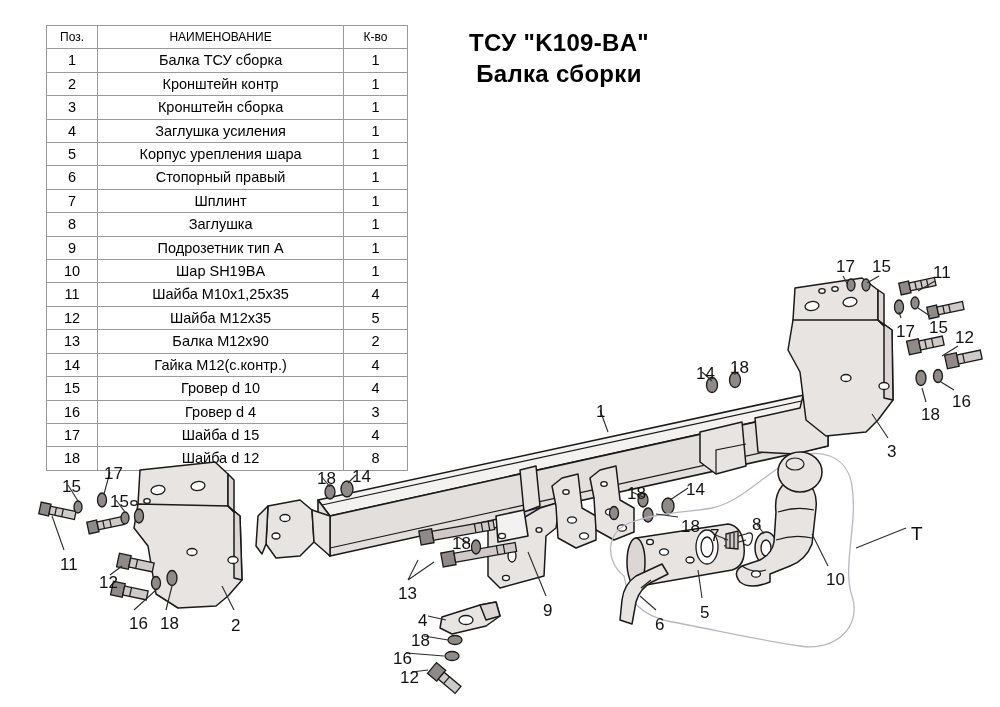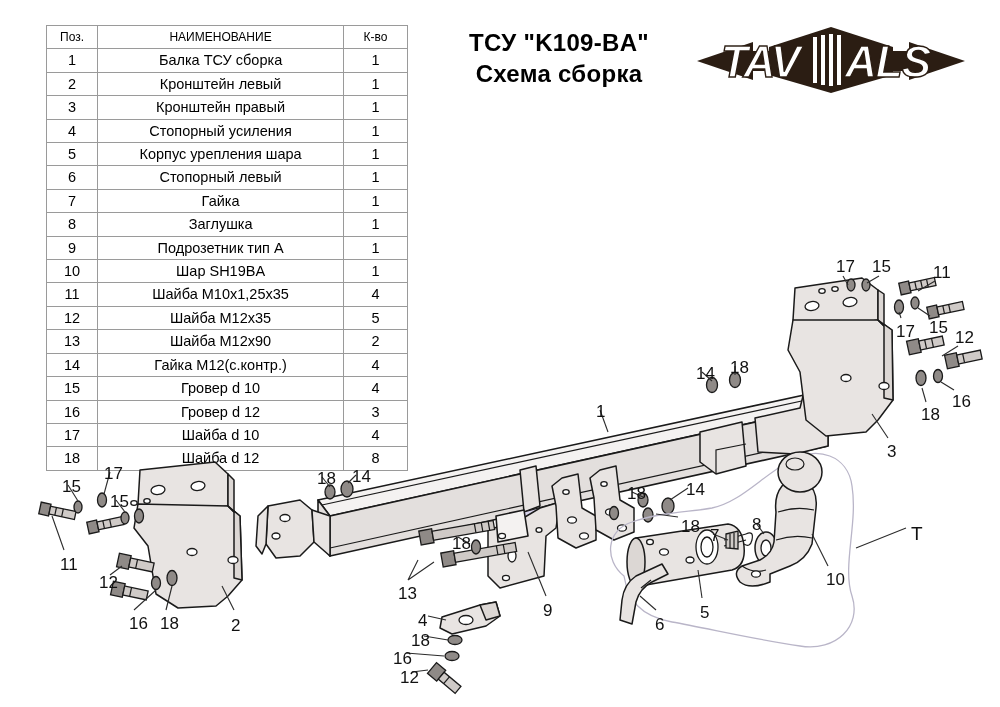--- a/index.html
+++ b/index.html
@@ -46,46 +46,46 @@
           <td class="c-name">НАИМЕНОВАНИЕ</td>
           <td class="c-qty">К-во</td>
         </tr>
         <tr>
           <td class="c-pos">1</td>
           <td class="c-name">Балка ТСУ сборка</td>
           <td class="c-qty">1</td>
         </tr>
         <tr>
           <td class="c-pos">2</td>
-          <td class="c-name">Кронштейн левый</td>
+          <td class="c-name">Кронштейн контр</td>
           <td class="c-qty">1</td>
         </tr>
         <tr>
           <td class="c-pos">3</td>
-          <td class="c-name">Кронштейн правый</td>
+          <td class="c-name">Кронштейн сборка</td>
           <td class="c-qty">1</td>
         </tr>
         <tr>
           <td class="c-pos">4</td>
-          <td class="c-name">Стопорный усиления</td>
+          <td class="c-name">Заглушка усиления</td>
           <td class="c-qty">1</td>
         </tr>
         <tr>
           <td class="c-pos">5</td>
           <td class="c-name">Корпус урепления шара</td>
           <td class="c-qty">1</td>
         </tr>
         <tr>
           <td class="c-pos">6</td>
-          <td class="c-name">Стопорный левый</td>
+          <td class="c-name">Стопорный правый</td>
           <td class="c-qty">1</td>
         </tr>
         <tr>
           <td class="c-pos">7</td>
-          <td class="c-name">Гайка</td>
+          <td class="c-name">Шплинт</td>
           <td class="c-qty">1</td>
         </tr>
         <tr>
           <td class="c-pos">8</td>
           <td class="c-name">Заглушка</td>
           <td class="c-qty">1</td>
         </tr>
         <tr>
           <td class="c-pos">9</td>
           <td class="c-name">Подрозетник тип А</td>
@@ -101,78 +101,56 @@
           <td class="c-name">Шайба М10х1,25х35</td>
           <td class="c-qty">4</td>
         </tr>
         <tr>
           <td class="c-pos">12</td>
           <td class="c-name">Шайба М12х35</td>
           <td class="c-qty">5</td>
         </tr>
         <tr>
           <td class="c-pos">13</td>
-          <td class="c-name">Шайба М12х90</td>
+          <td class="c-name">Балка М12х90</td>
           <td class="c-qty">2</td>
         </tr>
         <tr>
           <td class="c-pos">14</td>
           <td class="c-name">Гайка М12(с.контр.)</td>
           <td class="c-qty">4</td>
         </tr>
         <tr>
           <td class="c-pos">15</td>
           <td class="c-name">Гровер d 10</td>
           <td class="c-qty">4</td>
         </tr>
         <tr>
           <td class="c-pos">16</td>
-          <td class="c-name">Гровер d 12</td>
+          <td class="c-name">Гровер d 4</td>
           <td class="c-qty">3</td>
         </tr>
         <tr>
           <td class="c-pos">17</td>
-          <td class="c-name">Шайба d 10</td>
+          <td class="c-name">Шайба d 15</td>
           <td class="c-qty">4</td>
         </tr>
         <tr>
           <td class="c-pos">18</td>
           <td class="c-name">Шайба d 12</td>
           <td class="c-qty">8</td>
         </tr>
       </tbody>
   </table>
 
   <div id="title-block">
     <div>ТСУ  "K109-BA"</div>
-    <div>Схема сборка</div>
+    <div>Балка сборки</div>
   </div>
 
-  <div id="logo">
-    <svg width="268" height="66" viewBox="0 0 268 66">
-
-      <path d="M0 34 L56 15 L56 53 Z" fill="#2b1d13"></path>
-      <path d="M268 34 L212 15 L212 53 Z" fill="#2b1d13"></path>
-      <path d="M134 0 L196 20 L196 48 L134 66 L72 48 L72 20 Z" fill="#2b1d13"></path>
-      <rect x="56" y="24" width="30" height="20" fill="#2b1d13"></rect>
-      <rect x="182" y="24" width="30" height="20" fill="#2b1d13"></rect>
-
-      <g fill="#ffffff">
-        <rect x="116" y="10" width="4" height="46"></rect>
-        <rect x="124" y="8" width="4" height="50"></rect>
-        <rect x="132" y="7" width="4" height="52"></rect>
-        <rect x="140" y="8" width="4" height="50"></rect>
-      </g>
-
-      <g fill="#ffffff" stroke="#2b1d13" stroke-width="1.4" font-family="Liberation Sans, sans-serif" font-size="44" font-weight="bold" font-style="italic" letter-spacing="-1">
-        <text x="24" y="50">TAV</text>
-        <text x="148" y="50">ALS</text>
-      </g>
-    </svg>
-  </div>
 
   <svg id="drawing" viewBox="0 0 1000 707">
     <defs>
       <style>
         .mf{fill:#e8e4e2;stroke:#1a1a1a;stroke-width:1.5;stroke-linejoin:round;}
         .mf2{fill:#dcd7d4;stroke:#1a1a1a;stroke-width:1.5;stroke-linejoin:round;}
         .bm{fill:#f4f2f1;stroke:#1a1a1a;stroke-width:1.6;stroke-linejoin:round;}
         .bm2{fill:#e3dfdd;stroke:#1a1a1a;stroke-width:1.6;stroke-linejoin:round;}
         .hw{fill:#cfcac7;stroke:#1a1a1a;stroke-width:1.3;}
         .hwd{fill:#8f8a87;stroke:#1a1a1a;stroke-width:1.3;}

